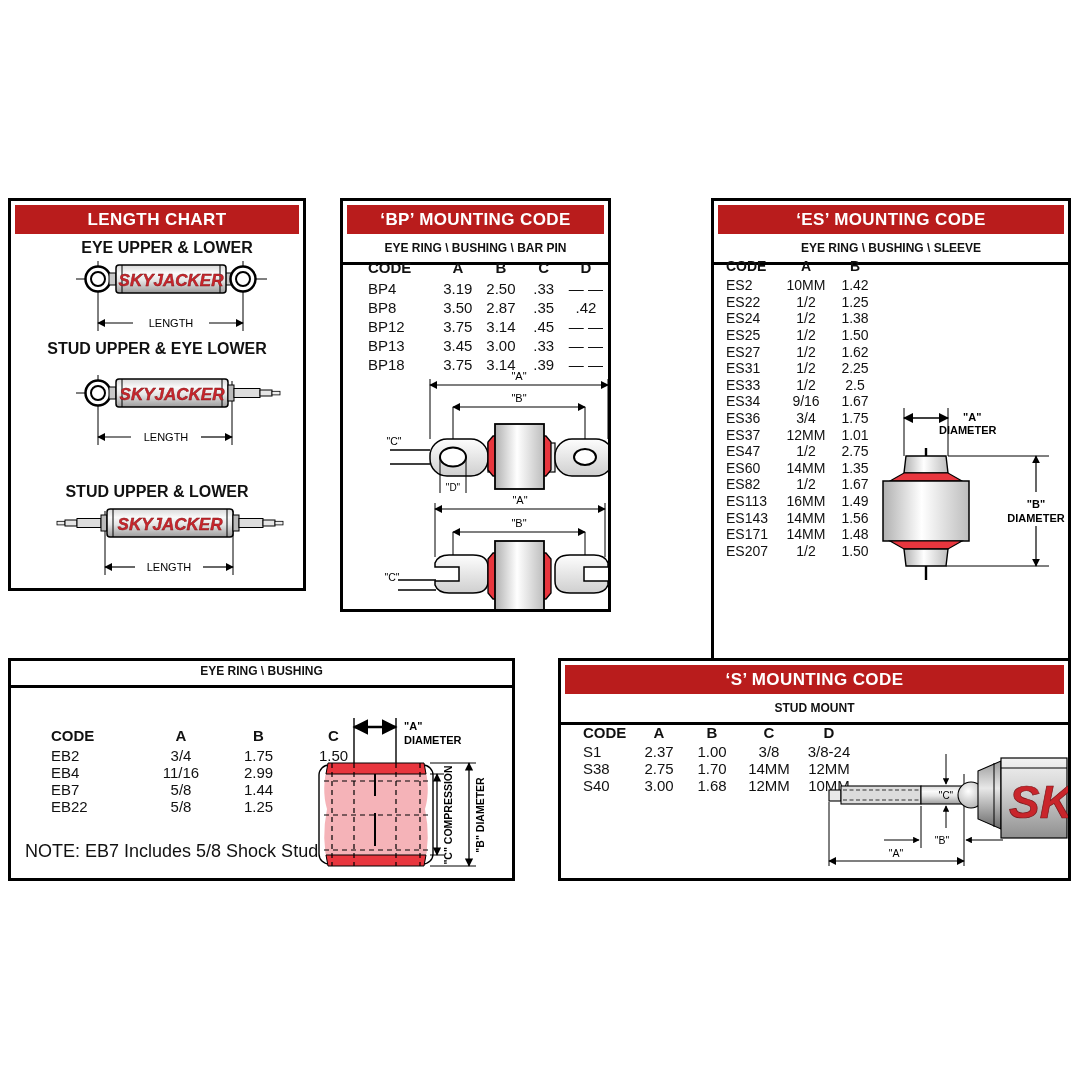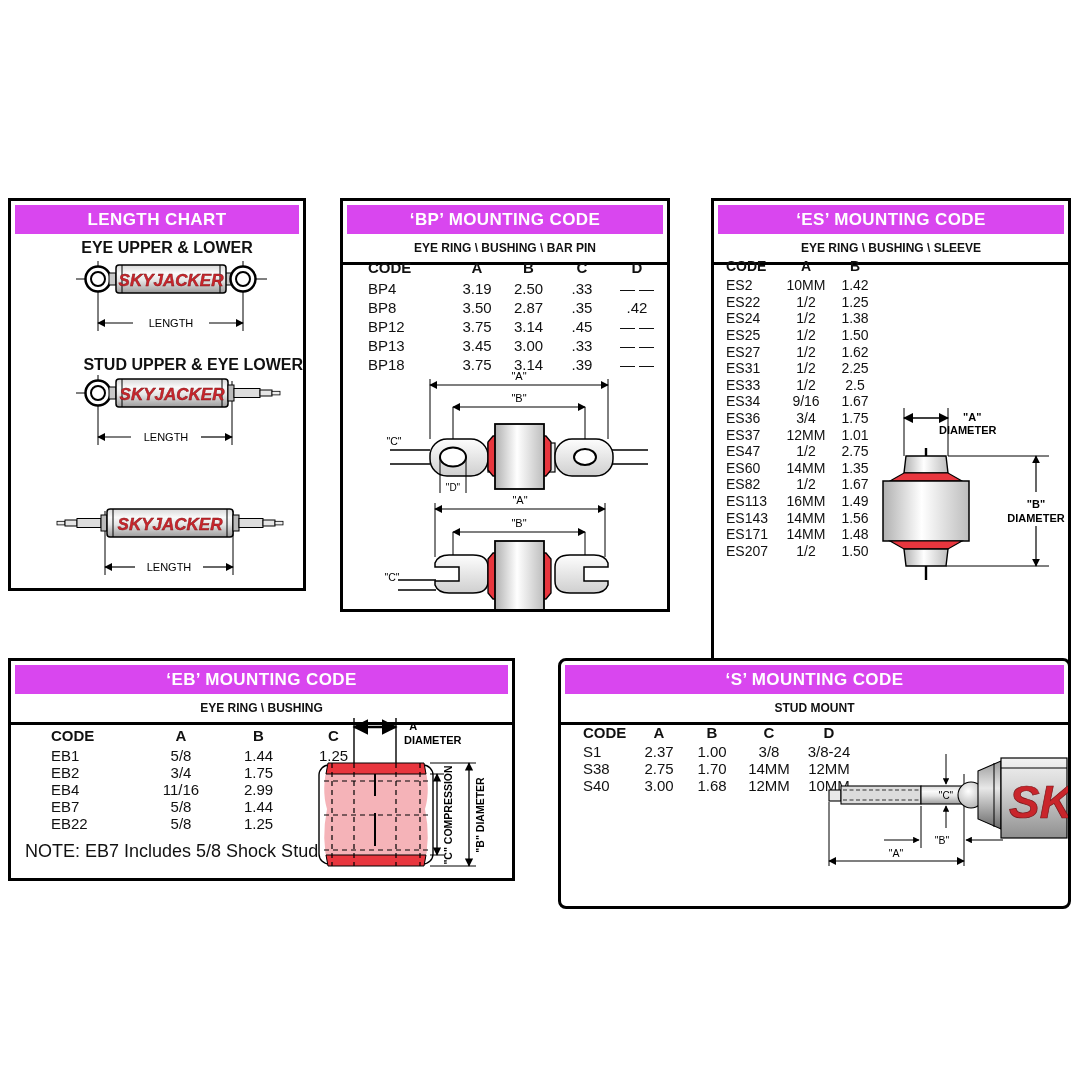--- a/index.html
+++ b/index.html
@@ -1,19 +1,19 @@
 <!DOCTYPE html>
 <html><head>
 <meta charset="utf-8">
 <style>
   html,body{margin:0;padding:0;}
   body{width:1080px;height:1080px;background:#fff;position:relative;
        font-family:"Liberation Sans",sans-serif;color:#111;overflow:hidden;}
   .panel{position:absolute;border:3px solid #000;background:#fff;box-sizing:border-box;overflow:hidden;}
-  .titlebar{margin:4px;background:#d946ef;color:#fff;text-align:center;font-weight:bold;
+  .titlebar{margin:4px;background:#b91c1c;color:#fff;text-align:center;font-weight:bold;
             font-size:17px;height:29px;line-height:29px;letter-spacing:.4px;}
   .subtitle{text-align:center;font-weight:bold;font-size:12px;line-height:21px;padding-bottom:3px;}
   .rule{border-top:3px solid #000;height:0;}
   table.spec{position:absolute;border-collapse:collapse;table-layout:fixed;}
   table.spec th{font-weight:bold;text-align:center;padding:0;}
   table.spec td{font-weight:normal;text-align:center;padding:0;}
   table.spec th:first-child,table.spec td:first-child{text-align:left;}
   .bp-table{left:20px;top:54px;font-size:15px;}
   .bp-table th{height:24px;} .bp-table td{height:19px;}
   .bp-table th:nth-child(1),.bp-table td:nth-child(1){width:85px;padding-left:5px;}
@@ -101,41 +101,42 @@
     <line x1="101" y1="12" x2="101" y2="40" stroke="#000" stroke-width="1"></line>
     <line x1="199" y1="12" x2="199" y2="40" stroke="#000" stroke-width="1"></line>
     <text x="150" y="33" font-size="17" font-weight="bold" font-style="italic" fill="#c9252b" stroke="#7a1418" stroke-width="0.4" text-anchor="middle">SKYJACKER</text>
     <circle cx="222" cy="26" r="12.5" fill="#fff" stroke="#000" stroke-width="2.5"></circle>
     <circle cx="222" cy="26" r="7" fill="#fff" stroke="#000" stroke-width="2"></circle>
     <line x1="77" y1="70" x2="112" y2="70" stroke="#000" stroke-width="1.2" marker-start="url(#ah)"></line>
     <line x1="188" y1="70" x2="222" y2="70" stroke="#000" stroke-width="1.2" marker-end="url(#ah)"></line>
     <text x="150" y="74" font-size="11" text-anchor="middle">LENGTH</text>
   </svg>
 
-  <div class="abs sec-heading" style="left:0;top:155px;width:100%;text-align:right;">STUD UPPER &amp; EYE LOWER</div>
+  <div class="abs sec-heading" style="left:0;top:139px;width:100%;">STUD UPPER &amp; EYE LOWER</div>
   <svg class="abs" style="left:10px;top:166px;" width="278" height="92" viewBox="0 0 278 92">
     <line x1="55" y1="26" x2="66" y2="26" stroke="#000" stroke-width="1"></line>
     <line x1="77" y1="8" x2="77" y2="78" stroke="#000" stroke-width="1"></line>
     <line x1="211" y1="14" x2="211" y2="78" stroke="#000" stroke-width="1"></line>
     <circle cx="77" cy="26" r="12.5" fill="#fff" stroke="#000" stroke-width="2.5"></circle>
     <circle cx="77" cy="26" r="7" fill="#fff" stroke="#000" stroke-width="2"></circle>
     <rect x="88" y="20" width="7" height="12" fill="#c9c9c9" stroke="#000" stroke-width="1"></rect>
     <rect x="95" y="12" width="112" height="28" rx="3" fill="url(#shockbody)" stroke="#000" stroke-width="1.5"></rect>
     <line x1="101" y1="12" x2="101" y2="40" stroke="#000" stroke-width="1"></line>
     <line x1="201" y1="12" x2="201" y2="40" stroke="#000" stroke-width="1"></line>
     <text x="151" y="33" font-size="17" font-weight="bold" font-style="italic" fill="#c9252b" stroke="#7a1418" stroke-width="0.4" text-anchor="middle">SKYJACKER</text>
     <rect x="207" y="18" width="6" height="16" fill="#bbb" stroke="#000" stroke-width="1"></rect>
     <rect x="213" y="21.5" width="26" height="9" fill="#ddd" stroke="#000" stroke-width="1"></rect>
     <rect x="239" y="23" width="12" height="6" fill="#e6e6e6" stroke="#000" stroke-width="1"></rect>
     <rect x="251" y="24.3" width="8" height="3.6" fill="#eee" stroke="#000" stroke-width="0.8"></rect>
     <line x1="77" y1="70" x2="110" y2="70" stroke="#000" stroke-width="1.2" marker-start="url(#ah)"></line>
     <line x1="180" y1="70" x2="211" y2="70" stroke="#000" stroke-width="1.2" marker-end="url(#ah)"></line>
     <text x="145" y="74" font-size="11" text-anchor="middle">LENGTH</text>
   </svg>
 
+  <div class="abs sec-heading" style="left:0;top:282px;width:100%;">STUD UPPER &amp; LOWER</div>
   <svg class="abs" style="left:10px;top:296px;" width="278" height="92" viewBox="0 0 278 92">
     <line x1="84" y1="14" x2="84" y2="78" stroke="#000" stroke-width="1"></line>
     <line x1="212" y1="14" x2="212" y2="78" stroke="#000" stroke-width="1"></line>
     <rect x="36" y="24.3" width="8" height="3.6" fill="#eee" stroke="#000" stroke-width="0.8"></rect>
     <rect x="44" y="23" width="12" height="6" fill="#e6e6e6" stroke="#000" stroke-width="1"></rect>
     <rect x="56" y="21.5" width="24" height="9" fill="#ddd" stroke="#000" stroke-width="1"></rect>
     <rect x="80" y="18" width="6" height="16" fill="#bbb" stroke="#000" stroke-width="1"></rect>
     <rect x="86" y="12" width="126" height="28" rx="3" fill="url(#shockbody)" stroke="#000" stroke-width="1.5"></rect>
     <line x1="92" y1="12" x2="92" y2="40" stroke="#000" stroke-width="1"></line>
     <line x1="206" y1="12" x2="206" y2="40" stroke="#000" stroke-width="1"></line>
@@ -143,21 +144,21 @@
     <rect x="212" y="18" width="6" height="16" fill="#bbb" stroke="#000" stroke-width="1"></rect>
     <rect x="218" y="21.5" width="24" height="9" fill="#ddd" stroke="#000" stroke-width="1"></rect>
     <rect x="242" y="23" width="12" height="6" fill="#e6e6e6" stroke="#000" stroke-width="1"></rect>
     <rect x="254" y="24.3" width="8" height="3.6" fill="#eee" stroke="#000" stroke-width="0.8"></rect>
     <line x1="84" y1="70" x2="114" y2="70" stroke="#000" stroke-width="1.2" marker-start="url(#ah)"></line>
     <line x1="182" y1="70" x2="212" y2="70" stroke="#000" stroke-width="1.2" marker-end="url(#ah)"></line>
     <text x="148" y="74" font-size="11" text-anchor="middle">LENGTH</text>
   </svg>
 </div>
 
-<div class="panel" style="left:340px;top:198px;width:330px;height:414px;">
+<div class="panel" style="left:340px;top:198px;width:271px;height:414px;">
   <div class="titlebar">‘BP’ MOUNTING CODE</div>
   <div class="subtitle">EYE RING \ BUSHING \ BAR PIN</div>
   <div class="rule"></div>
   <table class="spec bp-table">
     <thead>
         <tr>
           <th>CODE</th>
           <th>A</th>
           <th>B</th>
           <th>C</th>
@@ -364,39 +365,32 @@
     <line x1="71" y1="52" x2="172" y2="52" stroke="#000" stroke-width="1"></line>
     <line x1="69" y1="162" x2="172" y2="162" stroke="#000" stroke-width="1"></line>
     <line x1="159" y1="52" x2="159" y2="88" stroke="#000" stroke-width="1.2" marker-start="url(#ah)"></line>
     <line x1="159" y1="122" x2="159" y2="162" stroke="#000" stroke-width="1.2" marker-end="url(#ah)"></line>
     <text x="159" y="104" font-size="11" font-weight="bold" text-anchor="middle">"B"</text>
     <text x="159" y="118" font-size="11" font-weight="bold" text-anchor="middle">DIAMETER</text>
   </svg>
 </div>
 
 <div class="panel" style="left:8px;top:658px;width:507px;height:223px;">
-  <div class="titlebar">‘EB’ MOUNTING CODE</div>
   <div class="subtitle">EYE RING \ BUSHING</div>
   <div class="rule"></div>
   <table class="spec eb-table">
     <thead>
         <tr>
           <th>CODE</th>
           <th>A</th>
           <th>B</th>
           <th>C</th>
         </tr>
       </thead>
     <tbody>
-        <tr>
-          <td>EB1</td>
-          <td>5/8</td>
-          <td>1.44</td>
-          <td>1.25</td>
-        </tr>
         <tr>
           <td>EB2</td>
           <td>3/4</td>
           <td>1.75</td>
           <td>1.50</td>
         </tr>
         <tr>
           <td>EB4</td>
           <td>11/16</td>
           <td>2.99</td>
@@ -443,21 +437,21 @@
     <line x1="126" y1="144" x2="140" y2="144" stroke="#000" stroke-width="1"></line>
     <line x1="133" y1="63" x2="133" y2="144" stroke="#000" stroke-width="1.3" marker-start="url(#ah)" marker-end="url(#ah)"></line>
     <text transform="rotate(-90 148,104)" x="148" y="104" font-size="10.5" font-weight="bold" text-anchor="middle">"C" COMPRESSION</text>
     <line x1="126" y1="52" x2="172" y2="52" stroke="#000" stroke-width="1"></line>
     <line x1="126" y1="155" x2="172" y2="155" stroke="#000" stroke-width="1"></line>
     <line x1="165" y1="52" x2="165" y2="155" stroke="#000" stroke-width="1.3" marker-start="url(#ah)" marker-end="url(#ah)"></line>
     <text transform="rotate(-90 180,104)" x="180" y="104" font-size="10.5" font-weight="bold" text-anchor="middle">"B" DIAMETER</text>
   </svg>
 </div>
 
-<div class="panel" style="left:558px;top:658px;width:513px;height:251px;border-radius:8px;">
+<div class="panel" style="left:558px;top:658px;width:513px;height:223px;">
   <div class="titlebar">‘S’ MOUNTING CODE</div>
   <div class="subtitle">STUD MOUNT</div>
   <div class="rule"></div>
   <table class="spec s-table">
     <thead>
         <tr>
           <th>CODE</th>
           <th>A</th>
           <th>B</th>
           <th>C</th>

